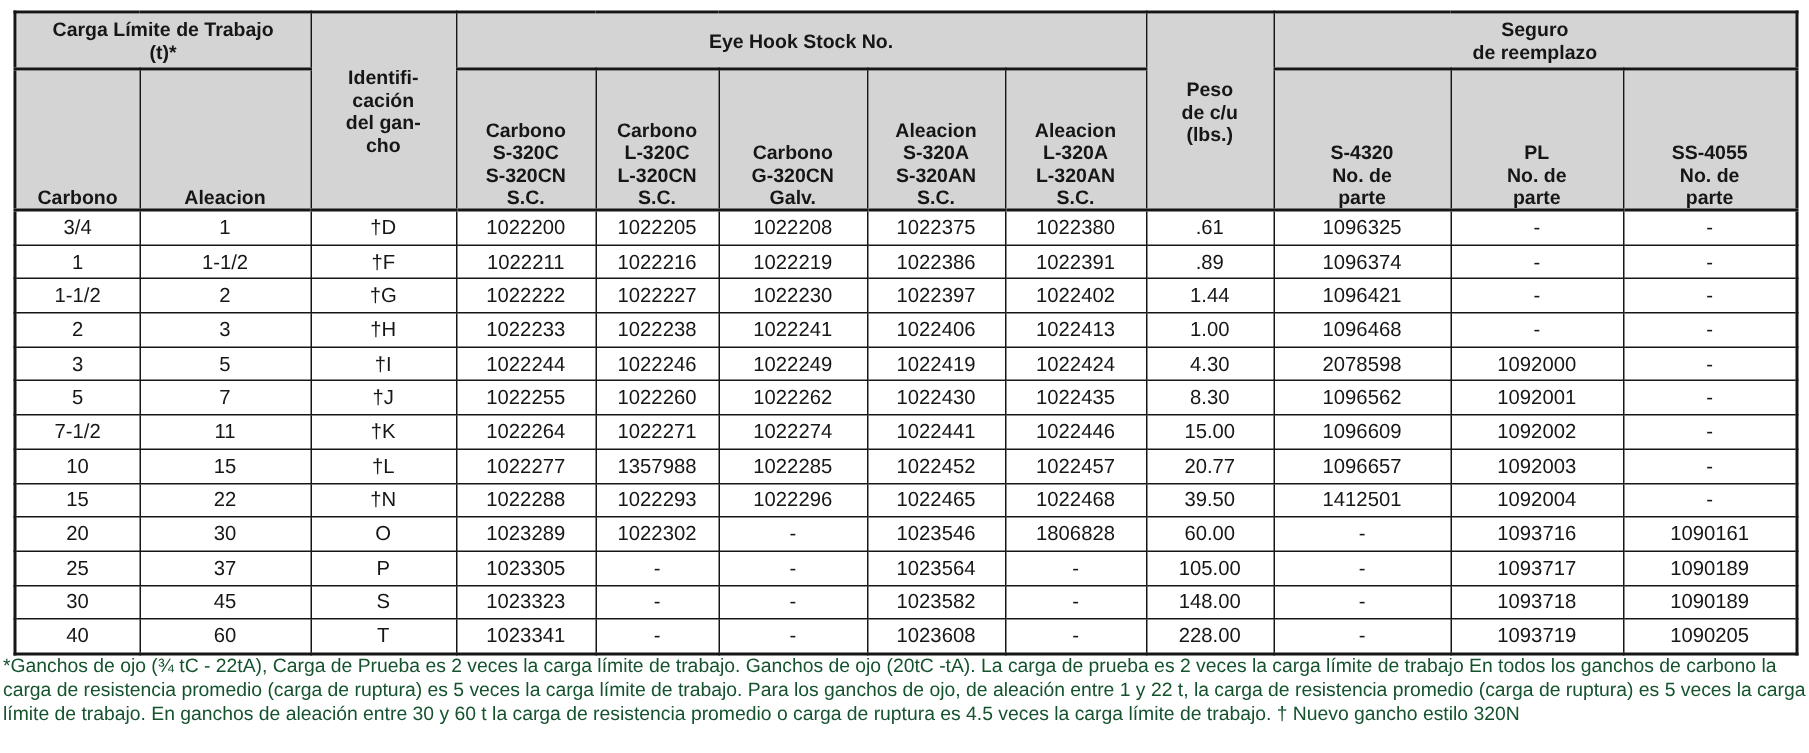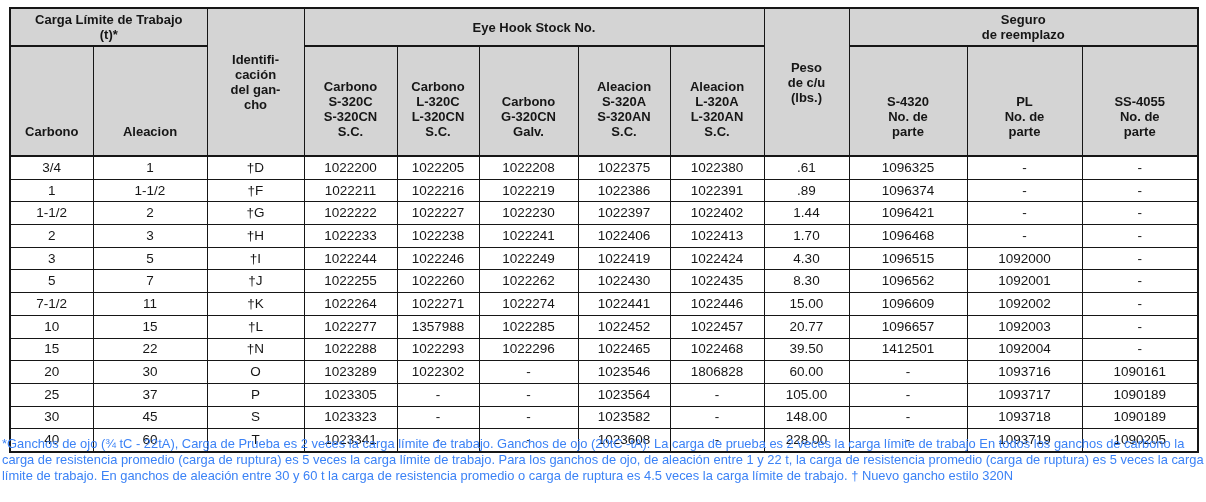--- a/index.html
+++ b/index.html
@@ -39,21 +39,21 @@
     padding: 0 2px;
   }
   tr.h1 th {
     height: 36px;
     vertical-align: middle;
     border-bottom-width: 2px;
   }
   tr.h2 th {
     height: 92px;
     vertical-align: bottom;
-    padding-bottom: 16px;
+    padding-bottom: 0;
     border-bottom-width: 2px;
   }
   th.vb {
     vertical-align: bottom;
     padding-bottom: 0;
     border-bottom-width: 2px;
   }
   tbody td {
     height: 21.7px;
     text-align: center;
@@ -65,21 +65,21 @@
   }
   .footnote {
     position: absolute;
     left: 2px;
     top: 436px;
     width: 1202px;
     margin: 0;
     font-size: 12.9px;
     line-height: 16px;
     text-align: left;
-    color: #3b82f6;
+    color: #14532d;
   }
 </style>
 </head>
 <body>
 
 <div class="page">
 
   <table class="spec">
     <colgroup>
       <col style="width:83px">
@@ -188,36 +188,36 @@
         </tr>
         <tr>
           <td>2</td>
           <td>3</td>
           <td>†H</td>
           <td>1022233</td>
           <td>1022238</td>
           <td>1022241</td>
           <td>1022406</td>
           <td>1022413</td>
-          <td>1.70</td>
+          <td>1.00</td>
           <td>1096468</td>
           <td>-</td>
           <td>-</td>
         </tr>
         <tr>
           <td>3</td>
           <td>5</td>
           <td>†I</td>
           <td>1022244</td>
           <td>1022246</td>
           <td>1022249</td>
           <td>1022419</td>
           <td>1022424</td>
           <td>4.30</td>
-          <td>1096515</td>
+          <td>2078598</td>
           <td>1092000</td>
           <td>-</td>
         </tr>
         <tr>
           <td>5</td>
           <td>7</td>
           <td>†J</td>
           <td>1022255</td>
           <td>1022260</td>
           <td>1022262</td>

